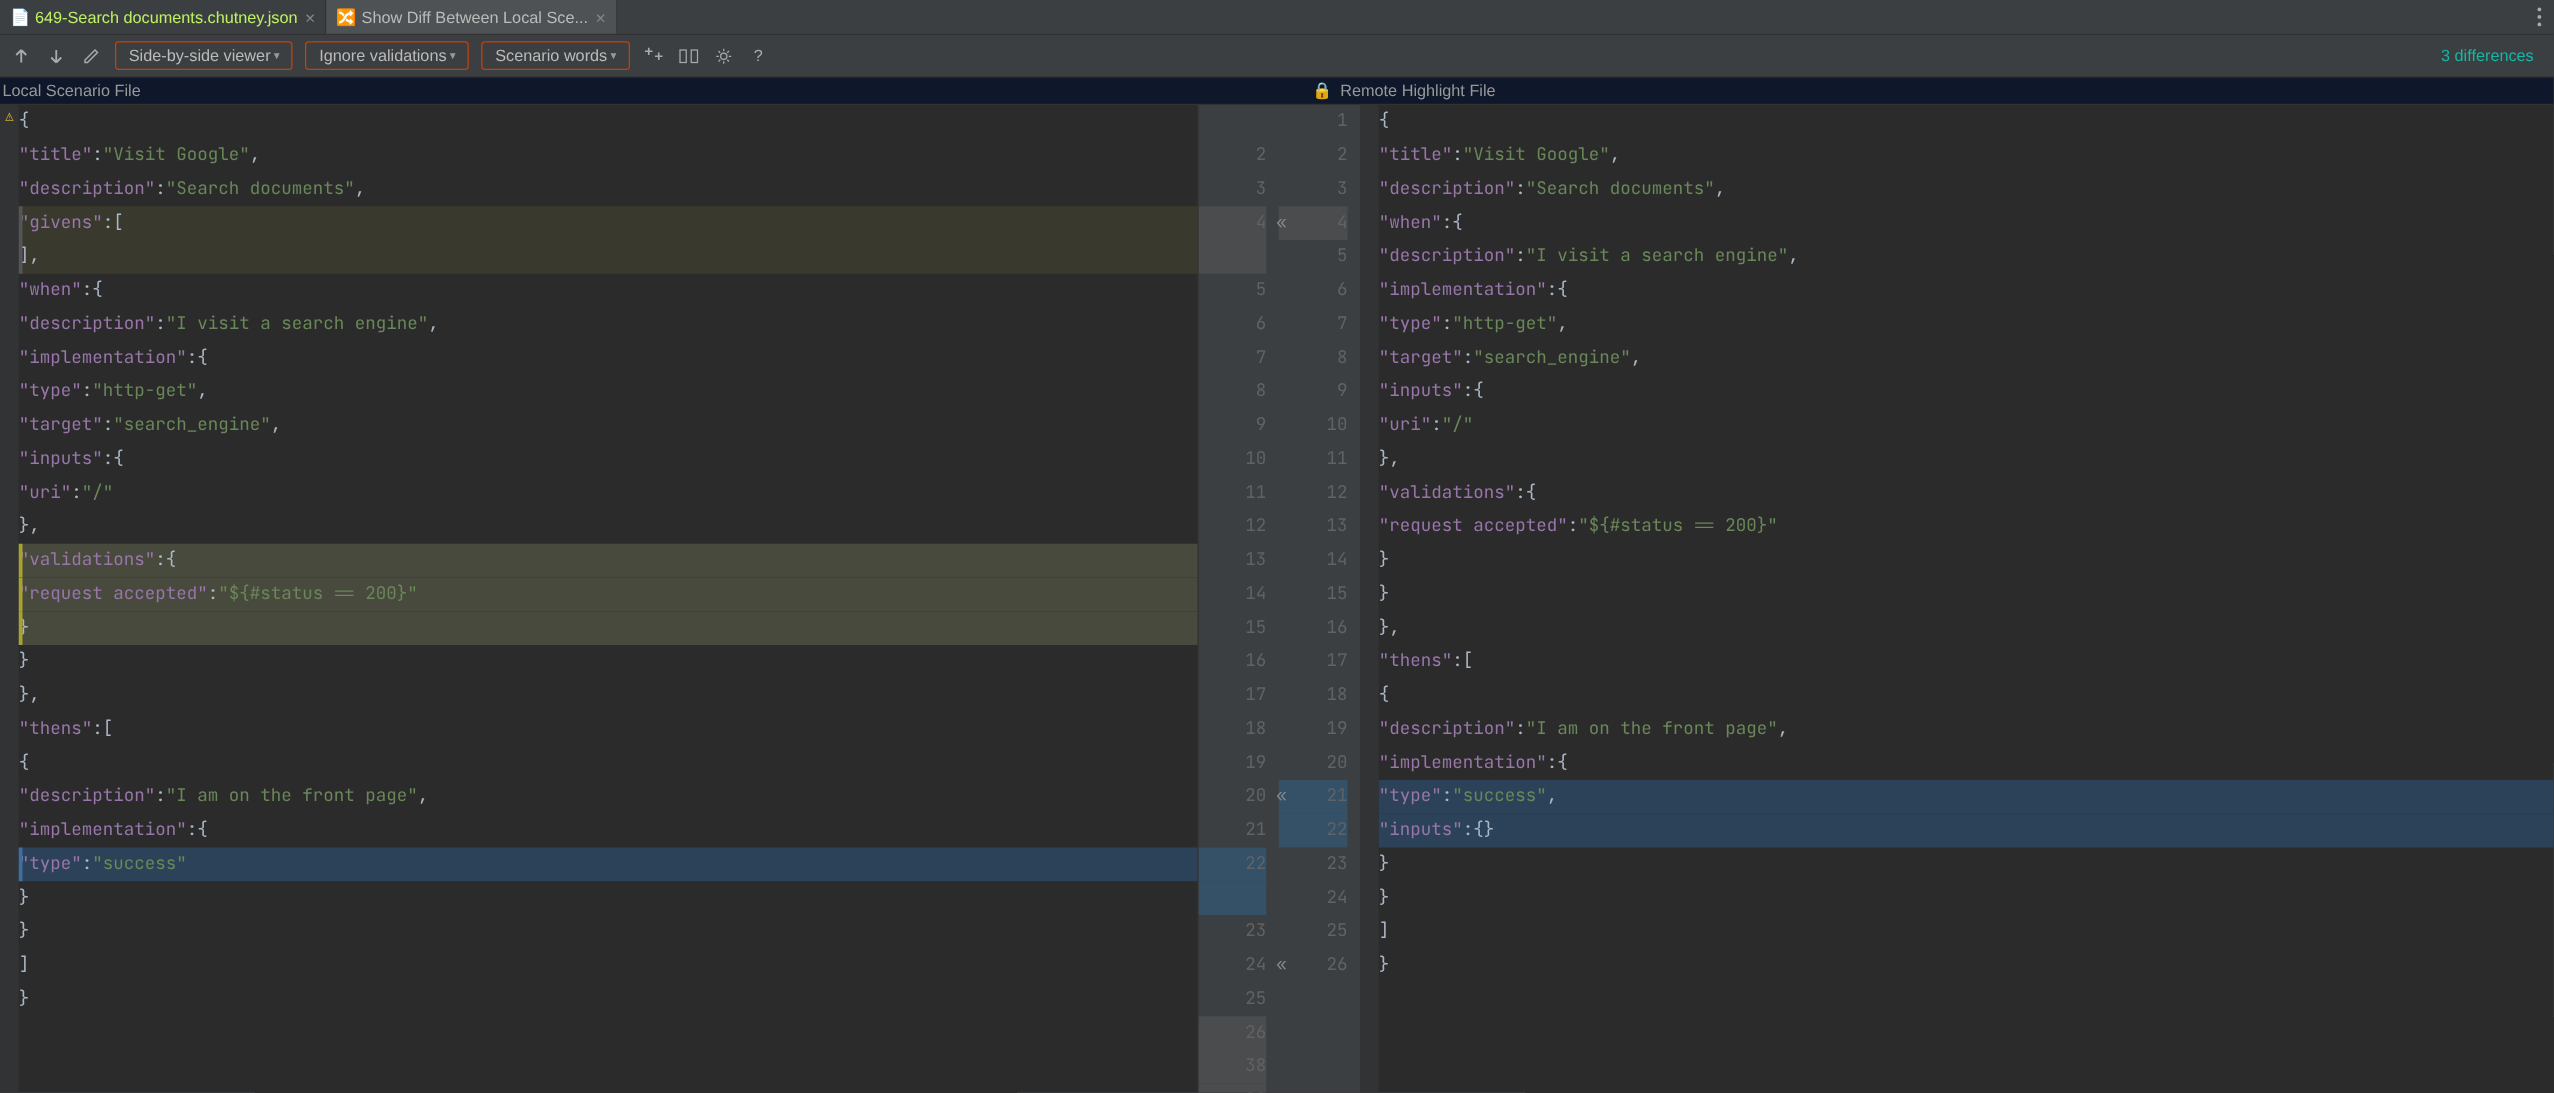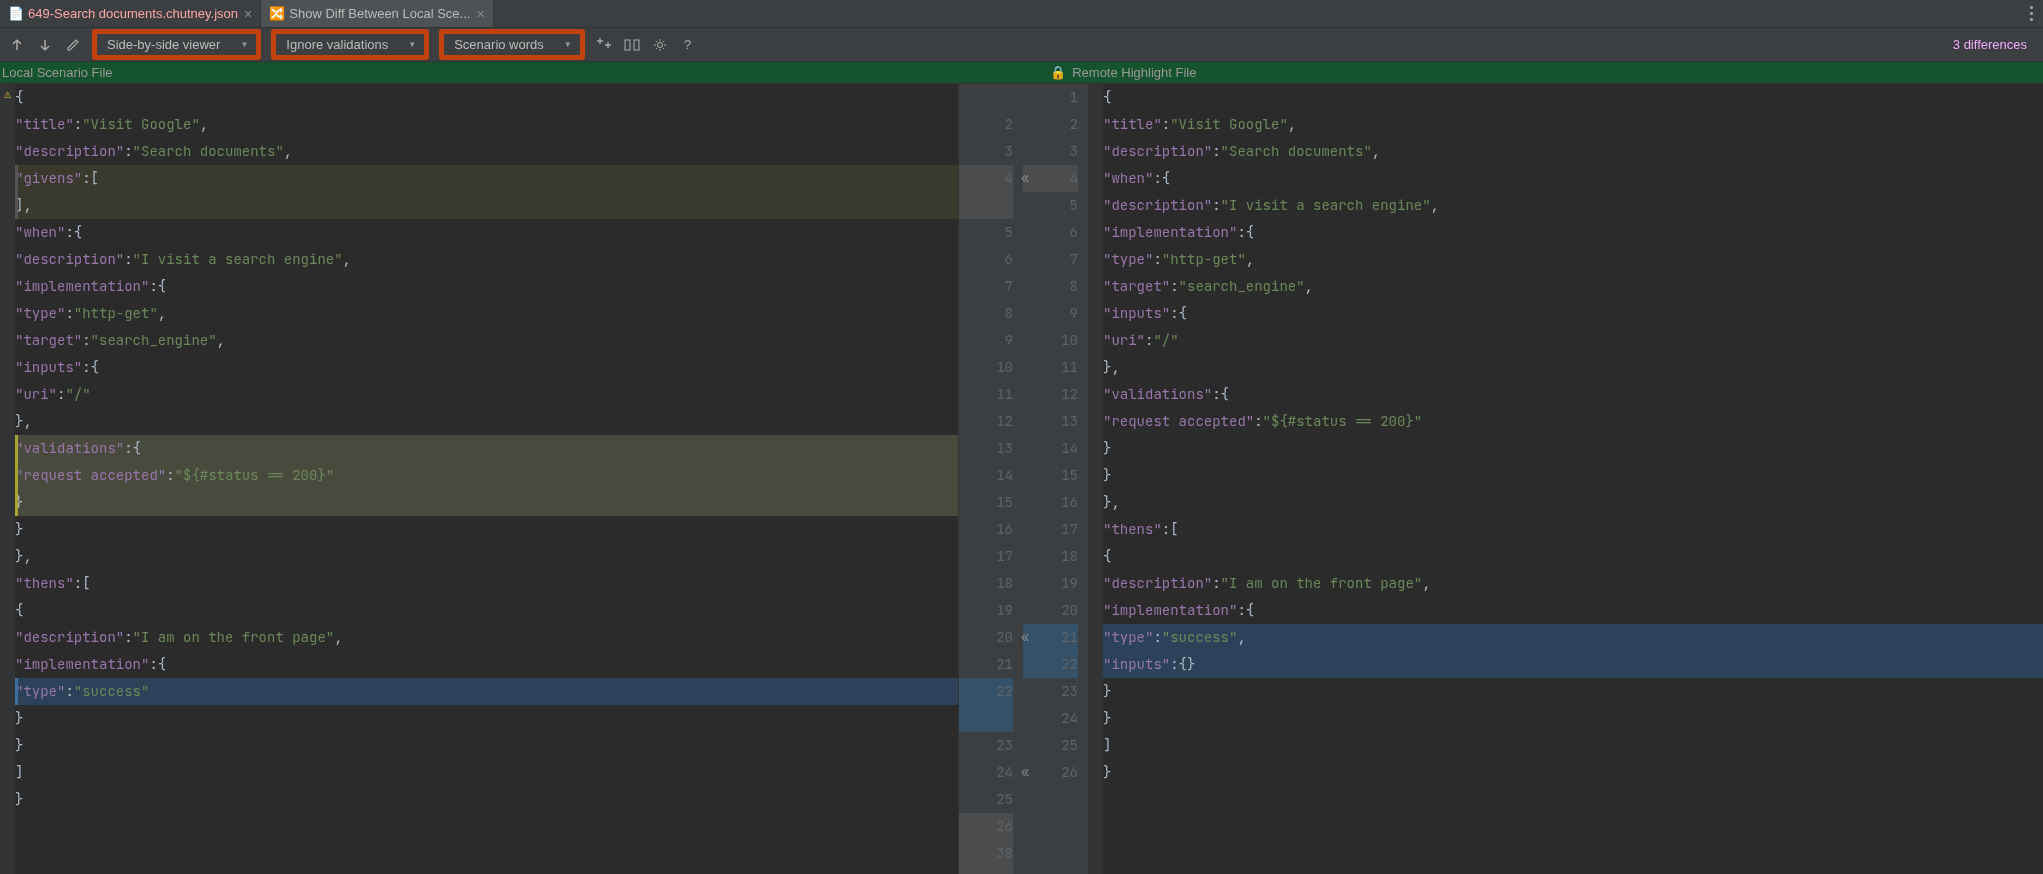--- a/index.html
+++ b/index.html
@@ -51,35 +51,35 @@
   height: 26px;
   min-width: 26px;
   padding: 0 4px;
   border-radius: 3px;
   cursor: pointer;
   color: #aaa;
 }
 .tb-select {
   display: flex;
   align-items: center;
-  gap: 20px;
-  border: 5px solid #c2410c;
+  gap: 1px;
+  border: 1px solid #c2410c;
   border-radius: 3px;
   padding: 3px 8px 3px 10px;
   margin: 0 4px;
   cursor: pointer;
   color: #bbb;
 }
 .tb-arrow { font-size: 8px; color: #999; }
 .tb-spacer { flex: 1; }
-.diff-count { color: #f0abfc; margin-right: 12px; }
+.diff-count { color: #14b8a6; margin-right: 12px; }
 
 .headers {
   display: flex;
-  background: #14532d;
+  background: #0f172a;
   border-bottom: 1px solid #323232;
   height: 22px;
 }
 .header-left { width: 958px; padding-left: 2px; display: flex; align-items: center; color: #999; }
 .header-right { flex: 1; padding-left: 92px; display: flex; align-items: center; gap: 6px; color: #999; }
 
 .diff-body {
   display: flex;
   height: calc(100% - 84px);
   font-family: "JetBrains Mono", Consolas, monospace;
@@ -141,21 +141,21 @@
 
 .k { color: #9876aa; }
 .s { color: #6a8759; }
 .p { color: #a9b7c6; }
 
 .gln { height: 27px; display: flex; align-items: center; justify-content: flex-end; position: relative; }
 .gln.hl-blue { background: #345168; }
 .gln.hl-gray { background: #4a4c4d; }
 .chev { position: absolute; left: -2px; color: #888; font-size: 14px; cursor: pointer; }
 
-.tab1-text { color: #fca5a5; }
+.tab1-text { color: #bef264; }
 </style>
 </head>
 <body>
 
 <div class="tabs">
   <div class="tab">
     <span class="tab-icon">📄</span>
     <span class="tab1-text">649-Search documents.chutney.json</span>
     <span class="tab-close">×</span>
   </div>

